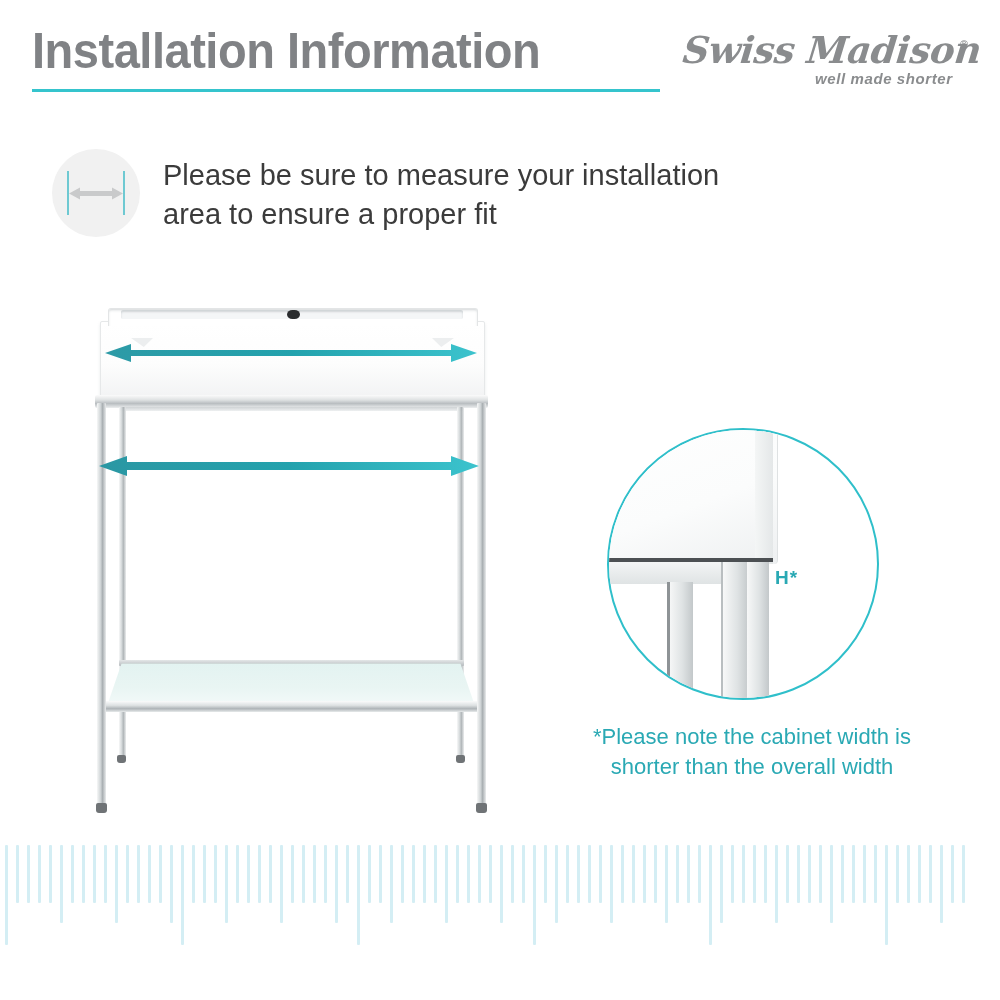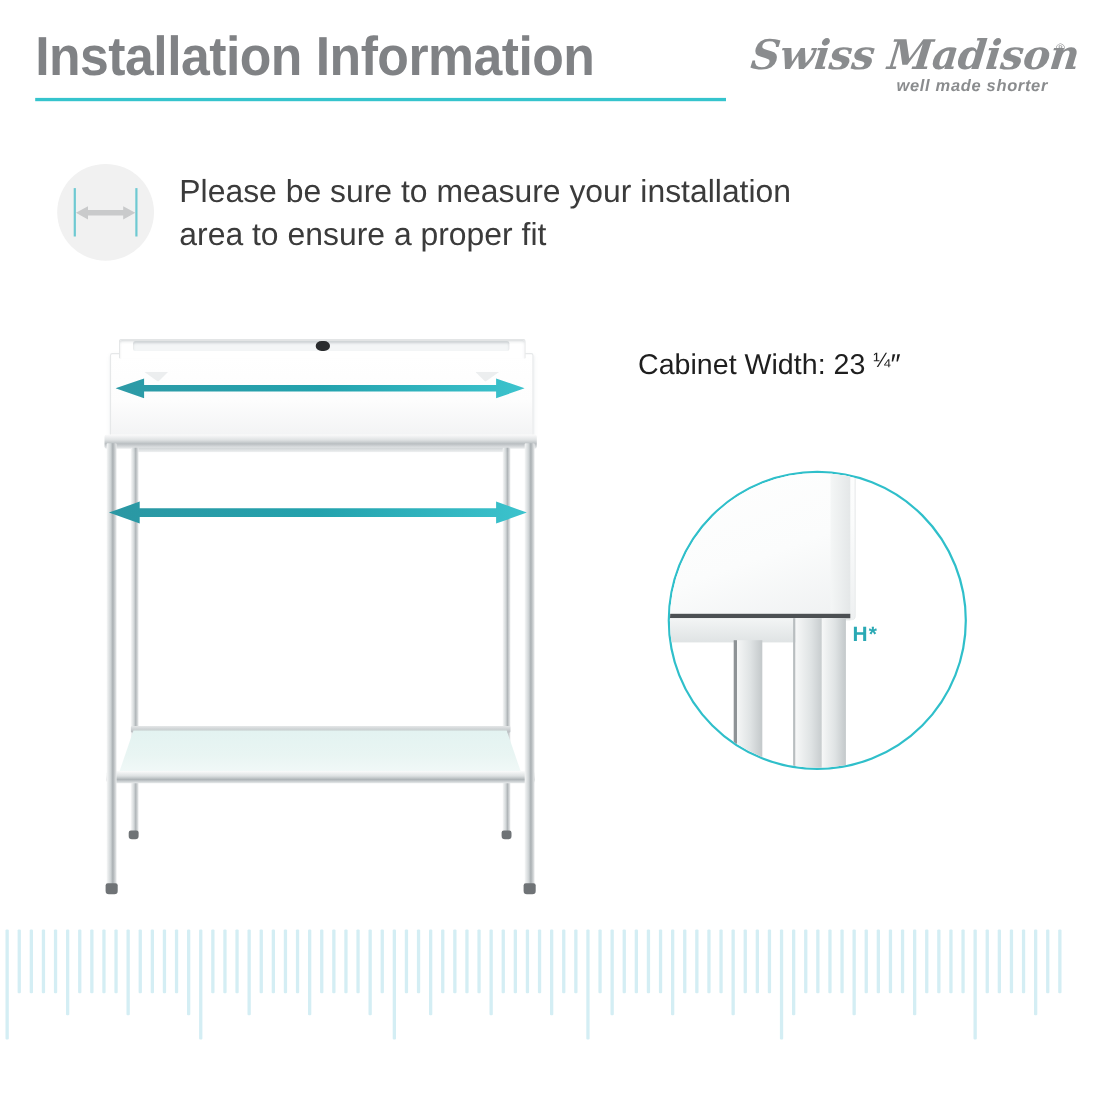--- a/index.html
+++ b/index.html
@@ -433,38 +433,35 @@
           <stop offset="0" stop-color="#2b97a3"></stop>
           <stop offset="0.5" stop-color="#23a2ad"></stop>
           <stop offset="1" stop-color="#3cc3cd"></stop>
         </linearGradient>
       </defs>
       <polygon points="0,11 28,1 28,7 352,7 352,1 380,11 352,21 352,15 28,15 28,21" fill="url(#gB)"></polygon>
     </svg>
   </div>
 
   <div class="spec-block">
-    <div>
-      <span>Cabinet Width: 23</span>
-      <span class="frac">¼</span><span>″</span>
-    </div>
   </div>
 
   <div class="callout">
     <div class="co-sink"></div>
     <div class="co-sink-edge"></div>
     <div class="co-shadow-line"></div>
     <div class="co-rail"></div>
     <div class="co-leg a"></div>
     <div class="co-dark"></div>
     <div class="co-leg b"></div>
     <div class="co-leg c"></div>
     <div class="co-marker">H*</div>
   </div>
 
+  <div class="footnote">*Please note the cabinet width is shorter than the overall width</div>
 
   <div class="ruler" id="ruler">
       <span class="tk" style="left: 5px; height: 100px; background: rgb(212, 238, 244);"></span>
       <span class="tk" style="left: 16px; height: 58px; background: rgb(212, 238, 244);"></span>
       <span class="tk" style="left: 27px; height: 58px; background: rgb(212, 238, 244);"></span>
       <span class="tk" style="left: 38px; height: 58px; background: rgb(212, 238, 244);"></span>
       <span class="tk" style="left: 49px; height: 58px; background: rgb(212, 238, 244);"></span>
       <span class="tk" style="left: 60px; height: 78px; background: rgb(212, 238, 244);"></span>
       <span class="tk" style="left: 71px; height: 58px; background: rgb(212, 238, 244);"></span>
       <span class="tk" style="left: 82px; height: 58px; background: rgb(212, 238, 244);"></span>

